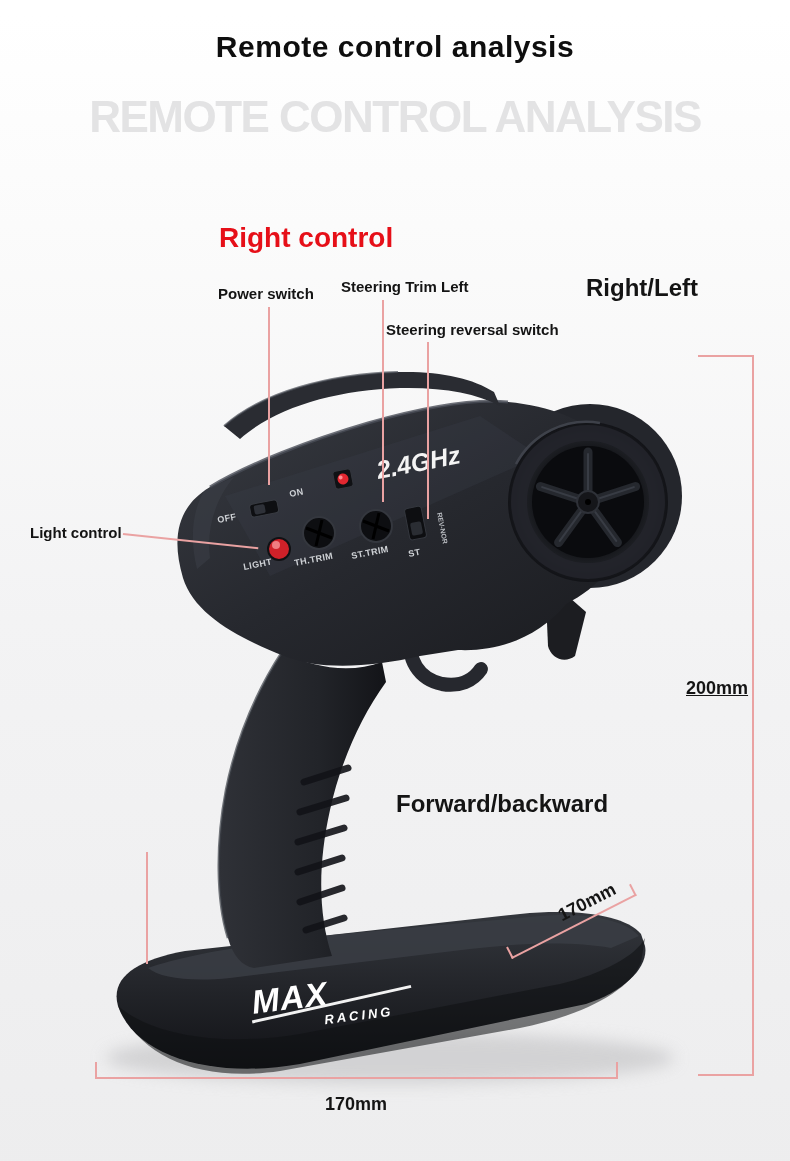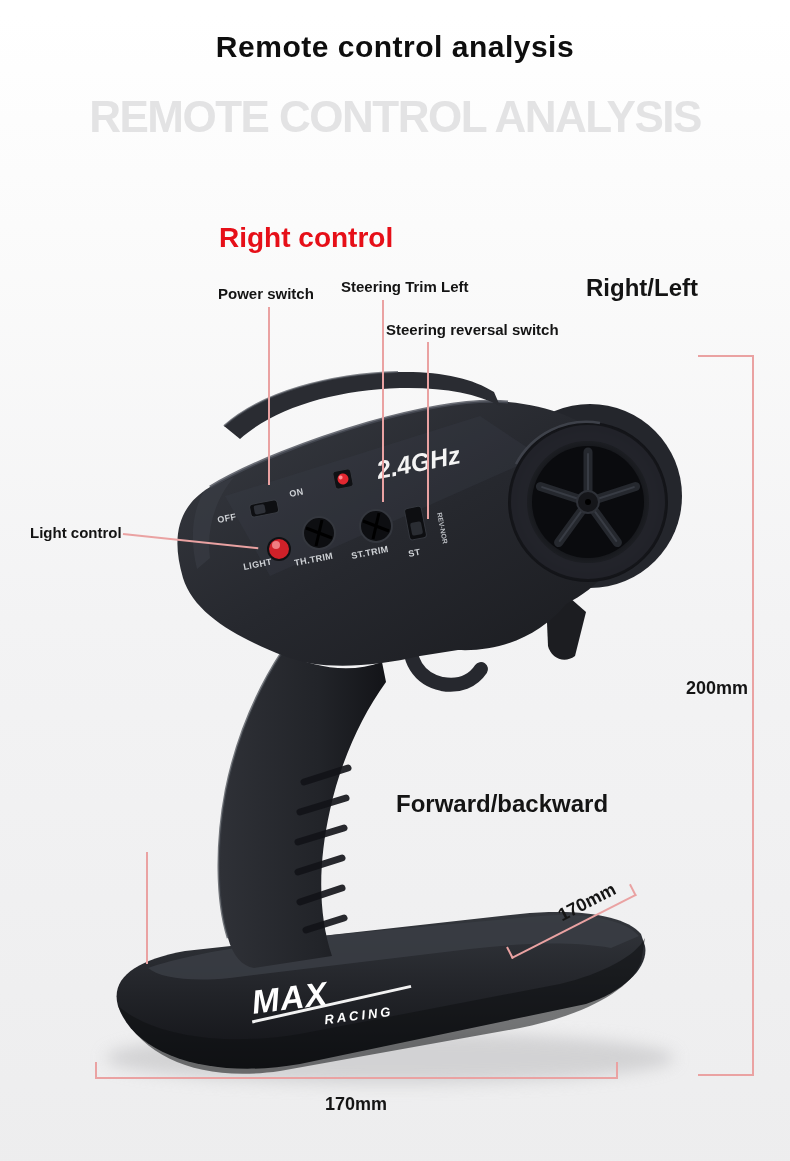--- a/index.html
+++ b/index.html
@@ -204,21 +204,21 @@
   <div class="callout" style="left:30px; top:508px;">Light control</div>
   <div class="callout big" style="left:396px; top:774px;">Forward/backward</div>
 
   <div class="cline v" style="left:268px; top:291px; height:178px;"></div>
   <div class="cline v" style="left:382px; top:284px; height:202px;"></div>
   <div class="cline v" style="left:427px; top:326px; height:177px;"></div>
   <div class="cline h" style="left:123px; top:517px; width:136px; transform:rotate(6deg); transform-origin:left center;"></div>
   <div class="cline v" style="left:146px; top:836px; height:112px;"></div>
 
   <div class="bracket-v" style="left:698px; top:339px; width:56px; height:721px;"></div>
-  <div class="dim" style="left:686px; top:662px;">200mm</div>
+  <div class="dim" style="left:686px; top:662px;text-decoration:underline;">200mm</div>
 
   <div class="bracket-h" style="left:512px; top:930px; width:140px; height:13px; transform:rotate(-27deg); transform-origin:left bottom;"></div>
   <div class="dim" style="left:556px; top:876px; transform:rotate(-27deg);">170mm</div>
 
   <div class="bracket-h" style="left:95px; top:1046px; width:523px; height:17px;"></div>
   <div class="dim" style="left:356px; top:1078px; transform:translateX(-50%);">170mm</div>
 
 </div>
 
 </body></html>

